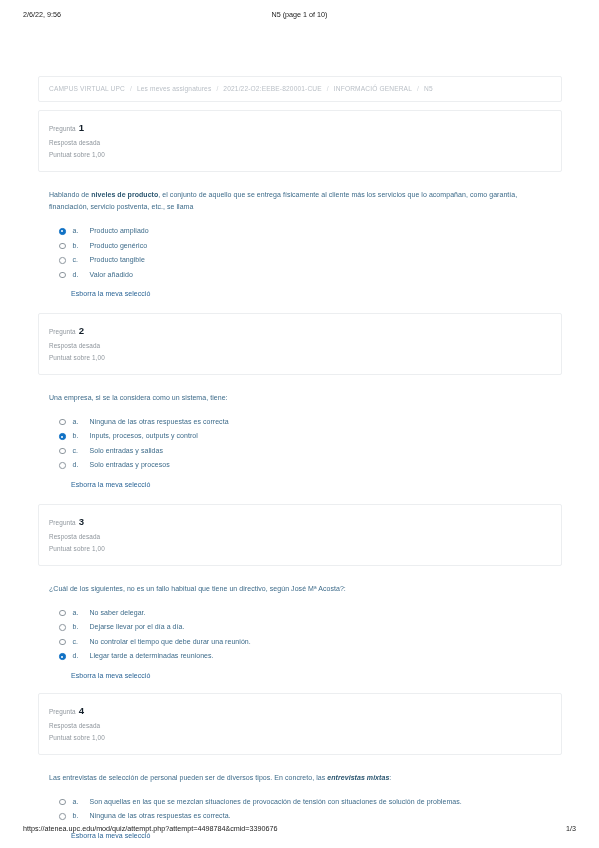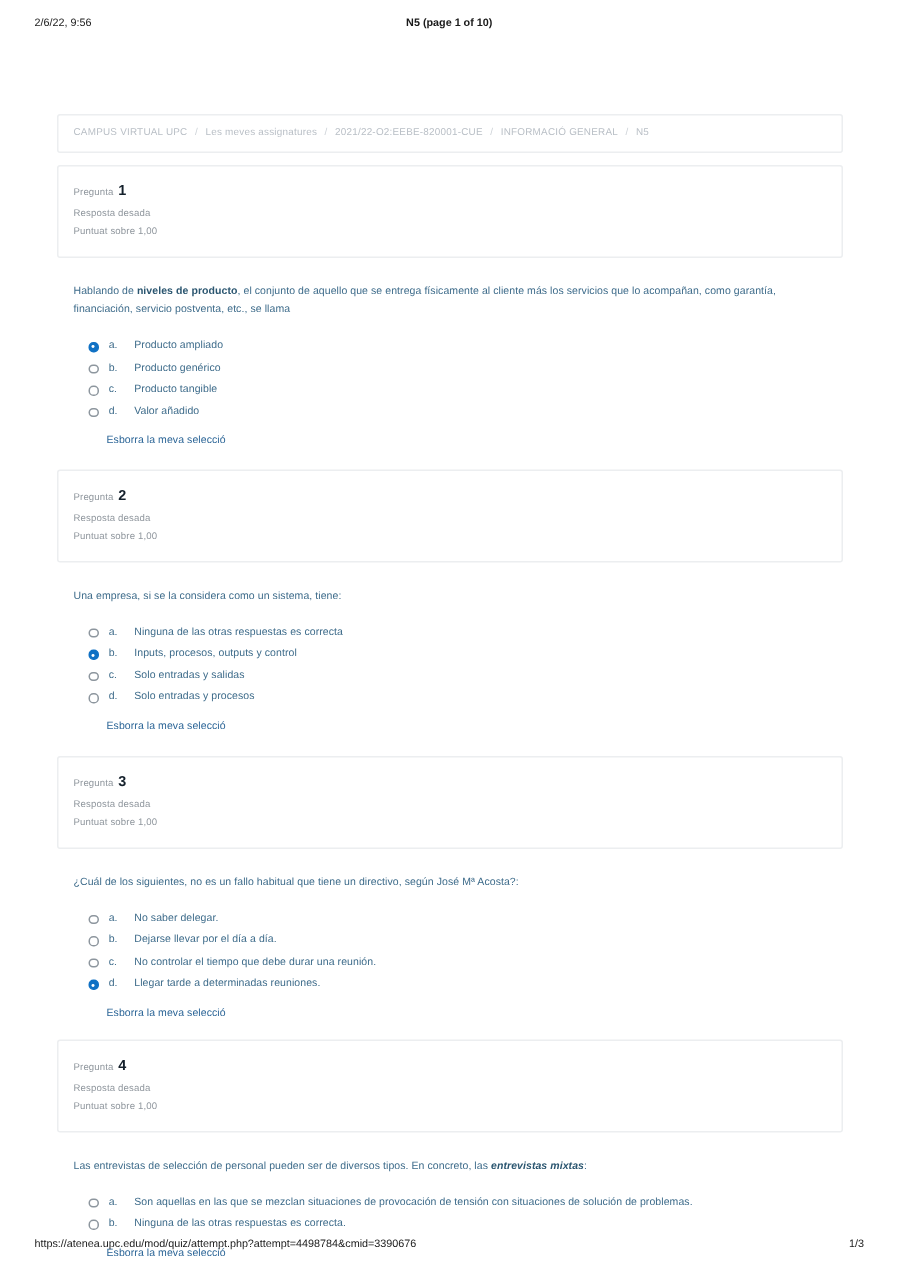--- a/index.html
+++ b/index.html
@@ -32,21 +32,20 @@
     top: 0;
     white-space: nowrap;
   }
   .print-header .ph-title {
     position: absolute;
     left: 0;
     top: 0;
     width: 599px;
     text-align: center;
     white-space: nowrap;
-    font-weight: bold;
   }
 
   
   .print-footer {
     position: absolute;
     bottom: 10px;
     left: 0;
     width: 599px;
     height: 14px;
     font-size: 7.2px;

